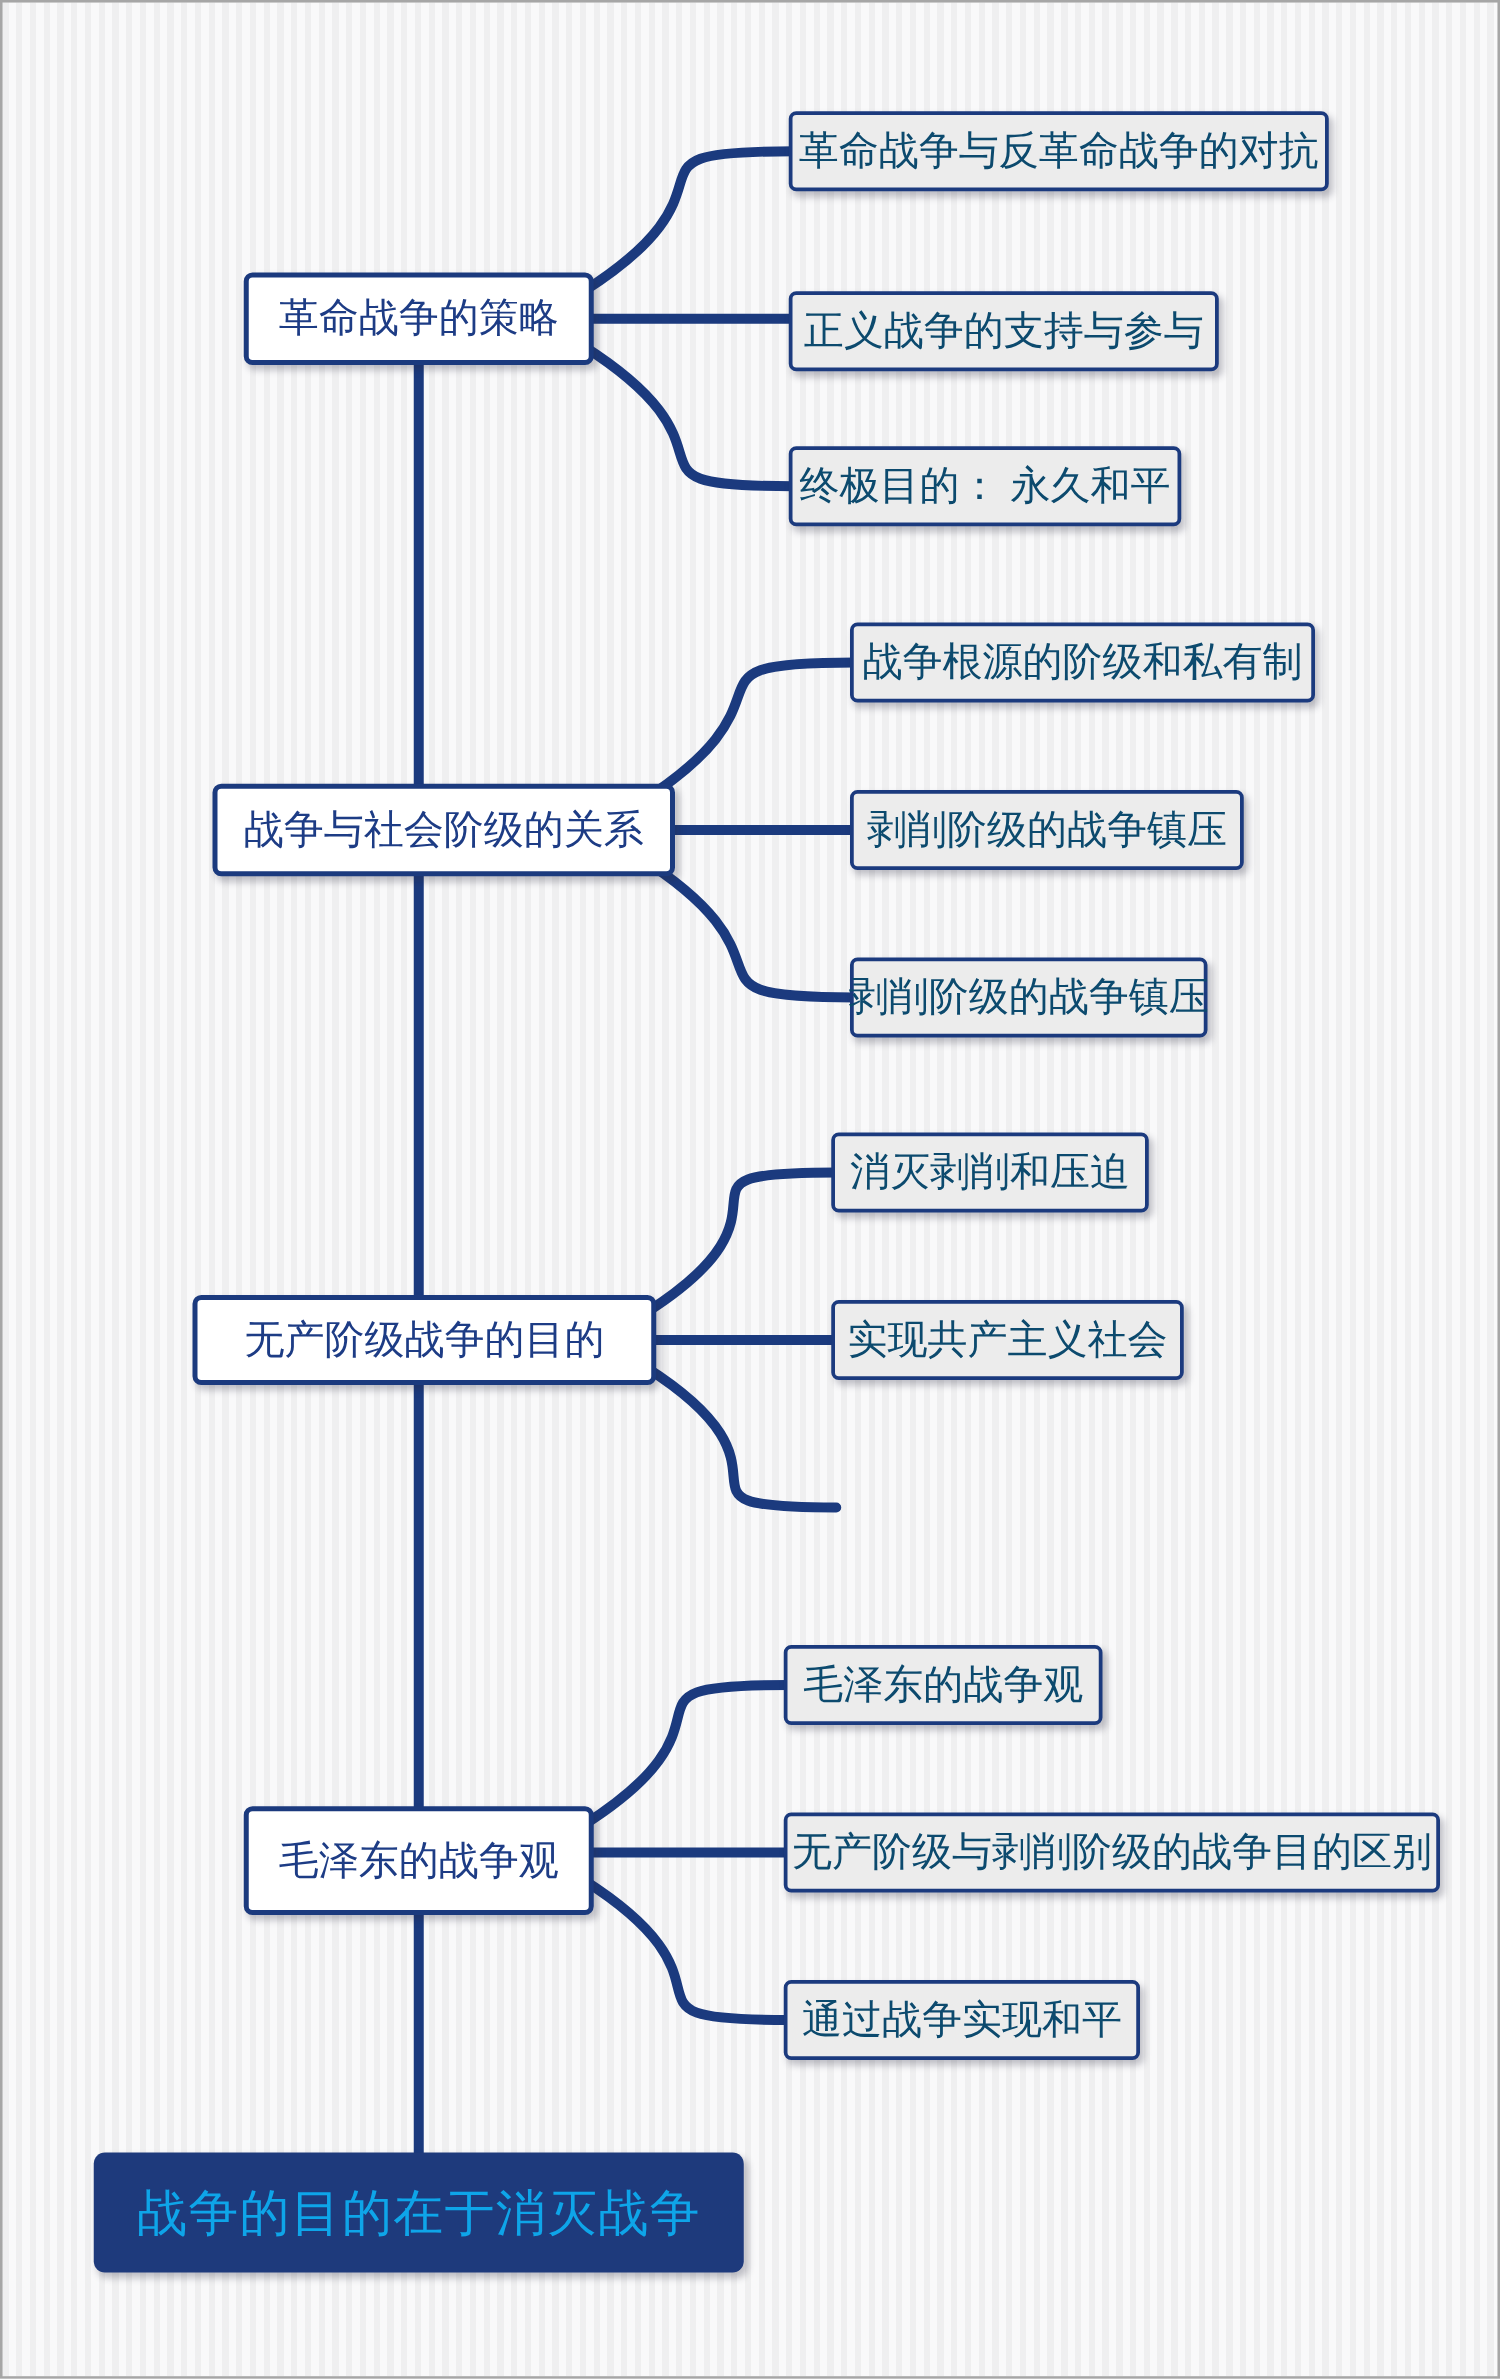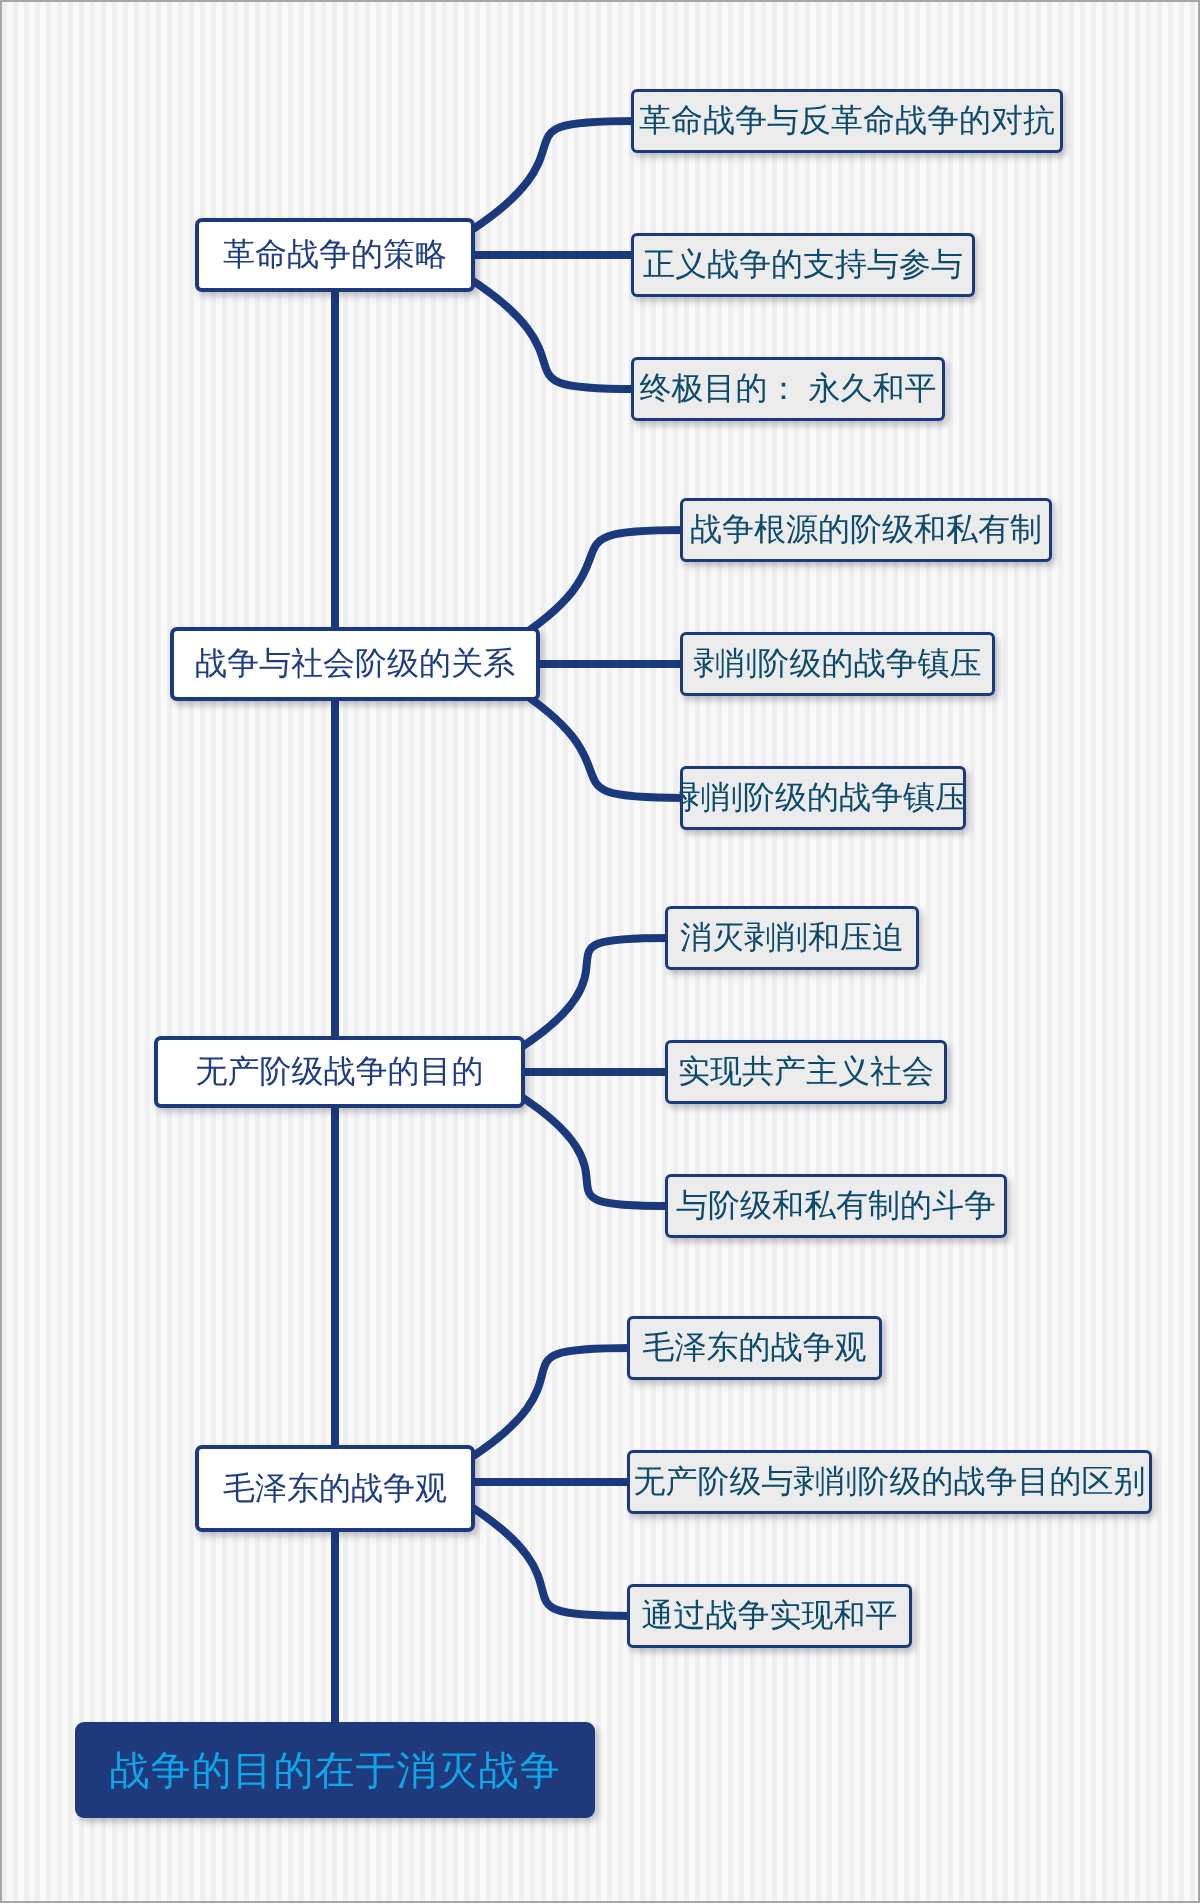--- a/index.html
+++ b/index.html
@@ -66,19 +66,18 @@
     <div class="node child-node" style="left: 629px; top: 87px; width: 432px; height: 64px;">革命战争与反革命战争的对抗</div>
     <div class="node child-node" style="left: 629px; top: 231px; width: 344px; height: 64px;">正义战争的支持与参与</div>
     <div class="node child-node" style="left: 629px; top: 355px; width: 314px; height: 64px; text-align: right;">终极目的： 永久和平</div>
     <div class="node main-node" style="left: 148px; top: 625px; width: 370px; height: 74px; margin-left: 20px;">战争与社会阶级的关系</div>
     <div class="node child-node" style="left: 678px; top: 496px; width: 372px; height: 64px;">战争根源的阶级和私有制</div>
     <div class="node child-node" style="left: 678px; top: 630px; width: 315px; height: 64px;">剥削阶级的战争镇压</div>
     <div class="node child-node" style="left: 678px; top: 764px; width: 286px; height: 64px;">剥削阶级的战争镇压</div>
     <div class="node main-node" style="left: 152px; top: 1034px; width: 371px; height: 72px;">无产阶级战争的目的</div>
     <div class="node child-node" style="left: 663px; top: 904px; width: 254px; height: 64px;">消灭剥削和压迫</div>
     <div class="node child-node" style="left: 663px; top: 1038px; width: 282px; height: 64px;">实现共产主义社会</div>
-    <div class="node child-node" style="left: 663px; top: 1172px; width: 342px; height: 64px;">与阶级和私有制的斗争</div>
     <div class="node main-node" style="left: 193px; top: 1443px; width: 280px; height: 87px;">毛泽东的战争观</div>
     <div class="node child-node" style="left: 625px; top: 1314px; width: 255px; height: 64px;">毛泽东的战争观</div>
     <div class="node child-node" style="left: 625px; top: 1582px; width: 285px; height: 64px;">通过战争实现和平</div>
     <div class="node child-node" style="left: 625px; top: 1448px; width: 525px; height: 64px;">无产阶级与剥削阶级的战争目的区别</div>
     <div class="node root-node" style="left: 73px; top: 1720px; width: 520px; height: 96px;">战争的目的在于消灭战争</div>
   </div>
 
 </body></html>

